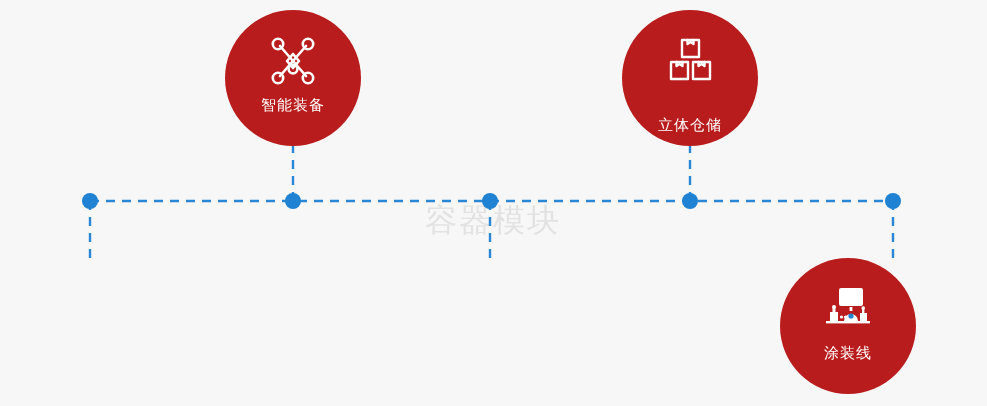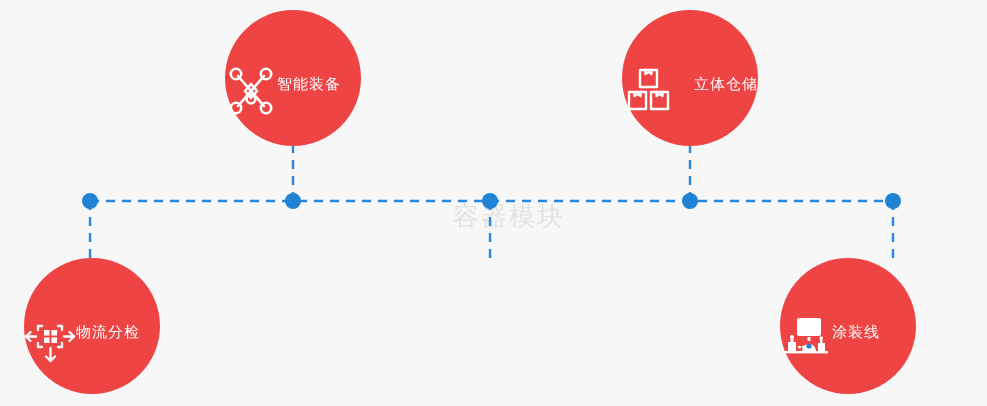--- a/index.html
+++ b/index.html
@@ -19,36 +19,37 @@
     left: 0;
     top: 0;
     width: 987px;
     height: 406px;
   }
   .watermark {
     position: absolute;
     left: 425px;
     top: 199px;
     width: 140px;
-    text-align: right;
-    font-size: 26px;
+    text-align: left;
+    font-size: 32px;
     letter-spacing: 2px;
     color: #e2e2e2;
     font-family: "DejaVu Sans", sans-serif;
     user-select: none;
     pointer-events: none;
     z-index: 1;
   }
   .node-circle {
     position: absolute;
     width: 136px;
     height: 136px;
     border-radius: 50%;
-    background: #ef4444;
+    background: #b91c1c;
     display: flex;
+    flex-direction: column;
     align-items: center;
     justify-content: flex-start;
     z-index: 3;
   }
   .node-icon {
     margin-top: 26px;
     width: 52px;
     height: 50px;
     display: block;
   }
@@ -121,44 +122,20 @@
 
       <rect x="7" y="26" width="17" height="17"></rect>
       <path d="M12.5 26 v4 l3 -2 l3 2 v-4"></path>
 
       <rect x="29" y="26" width="17" height="17"></rect>
       <path d="M34.5 26 v4 l3 -2 l3 2 v-4"></path>
     </svg>
     <div class="node-label">立体仓储</div>
   </div>
 
-  <div class="node-circle" id="circle-logistics">
-    <svg class="node-icon" viewBox="0 0 52 50" xmlns="http://www.w3.org/2000/svg" fill="none" stroke="#ffffff" stroke-width="2.3" stroke-linecap="round" stroke-linejoin="round">
-
-      <path d="M18 12 h-4 v4"></path>
-      <path d="M34 12 h4 v4"></path>
-      <path d="M18 33 h-4 v-4"></path>
-      <path d="M34 33 h4 v-4"></path>
-
-      <rect x="20" y="16" width="5.5" height="5.5" fill="#ffffff" stroke="none"></rect>
-      <rect x="27.5" y="16" width="5.5" height="5.5" fill="#ffffff" stroke="none"></rect>
-      <rect x="20" y="23.5" width="5.5" height="5.5" fill="#ffffff" stroke="none"></rect>
-      <rect x="27.5" y="23.5" width="5.5" height="5.5" fill="#ffffff" stroke="none"></rect>
-
-      <line x1="12" y1="22.5" x2="2" y2="22.5"></line>
-      <path d="M6.5 18 L2 22.5 L6.5 27"></path>
-
-      <line x1="40" y1="22.5" x2="50" y2="22.5"></line>
-      <path d="M45.5 18 L50 22.5 L45.5 27"></path>
-
-      <line x1="26.5" y1="34" x2="26.5" y2="47"></line>
-      <path d="M22 42.5 L26.5 47 L31 42.5"></path>
-    </svg>
-    <div class="node-label">物流分检</div>
-  </div>
 
 
   <div class="node-circle" id="circle-painting">
     <svg class="node-icon" viewBox="0 0 52 50" xmlns="http://www.w3.org/2000/svg">
       <g fill="#ffffff">
 
         <path d="M19 4 h20 a2 2 0 0 1 2 2 v14 a2 2 0 0 1 -2 2 h-20 a2 2 0 0 1 -2 -2 v-14 a2 2 0 0 1 2 -2 z
                  M19.5 6.5 h19 v13 h-19 z"></path>
 
         <path d="M23 17 a6 6 0 0 1 12 0 h-1.6 a4.4 4.4 0 0 0 -8.8 0 z"></path>

